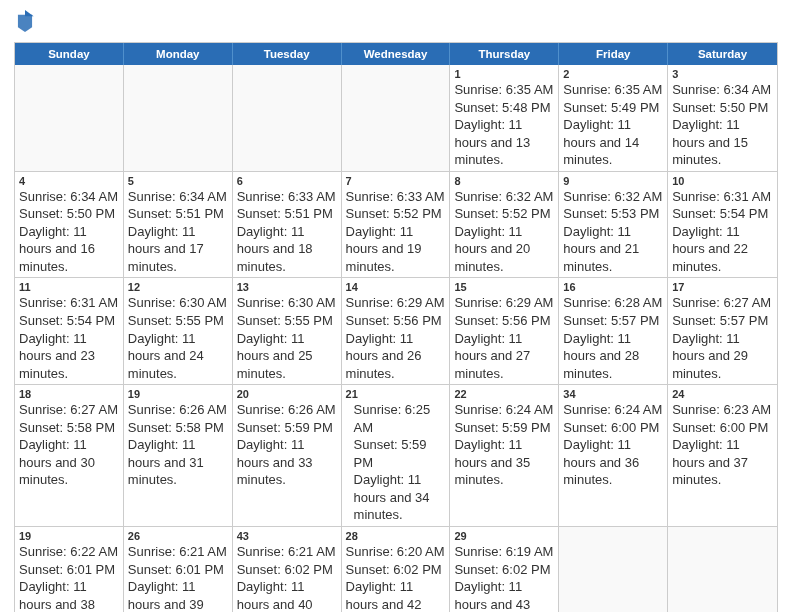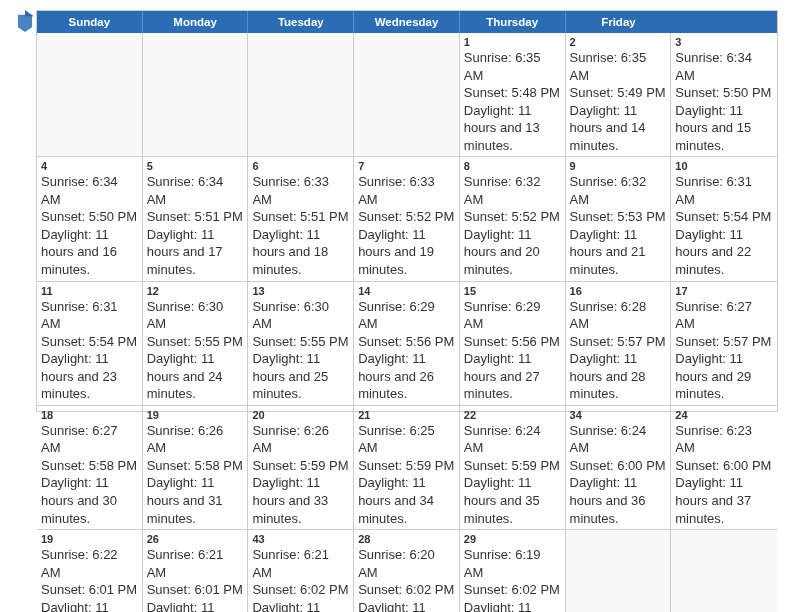--- a/index.html
+++ b/index.html
@@ -8,21 +8,21 @@
       background: #fff;
       width: 792px;
       height: 612px;
       overflow: hidden;
     }
     .page {
       width: 792px;
       height: 430px;
       padding: 10px 14px 18px 14px;
       display: flex;
-      flex-direction: row;
+      flex-direction: column;
     }
     .header {
       display: flex;
       justify-content: space-between;
       align-items: flex-start;
       margin-bottom: 6px;
     }
     .logo {
       display: flex;
       align-items: center;
@@ -127,20 +127,21 @@
   </div>
 
   <div class="calendar">
     <div class="calendar-header-row">
     <div class="day-header">Sunday</div>
         <div class="day-header">Monday</div>
         <div class="day-header">Tuesday</div>
         <div class="day-header">Wednesday</div>
         <div class="day-header">Thursday</div>
         <div class="day-header">Friday</div>
+        <div class="day-header">Saturday</div>
       </div>
     <div class="calendar-body">
     <div class="week-row">
           <div class="day-cell empty"></div>
           <div class="day-cell empty"></div>
           <div class="day-cell empty"></div>
           <div class="day-cell empty"></div>
           <div class="day-cell">
             <span class="day-num">1</span>
             <div class="day-info" style="white-space: pre-line;">Sunrise: 6:35 AM
@@ -262,21 +263,21 @@
 Daylight: 11 hours and 31 minutes.</div>
           </div>
           <div class="day-cell">
             <span class="day-num">20</span>
             <div class="day-info" style="white-space: pre-line;">Sunrise: 6:26 AM
 Sunset: 5:59 PM
 Daylight: 11 hours and 33 minutes.</div>
           </div>
           <div class="day-cell">
             <span class="day-num">21</span>
-            <div class="day-info" style="white-space: pre-line;">Sunrise: 6:25 AM
+            <div class="day-info" style="white-space: pre-line; margin-left: 8px;">Sunrise: 6:25 AM
 Sunset: 5:59 PM
 Daylight: 11 hours and 34 minutes.</div>
           </div>
           <div class="day-cell">
             <span class="day-num">22</span>
             <div class="day-info" style="white-space: pre-line;">Sunrise: 6:24 AM
 Sunset: 5:59 PM
 Daylight: 11 hours and 35 minutes.</div>
           </div>
           <div class="day-cell">

